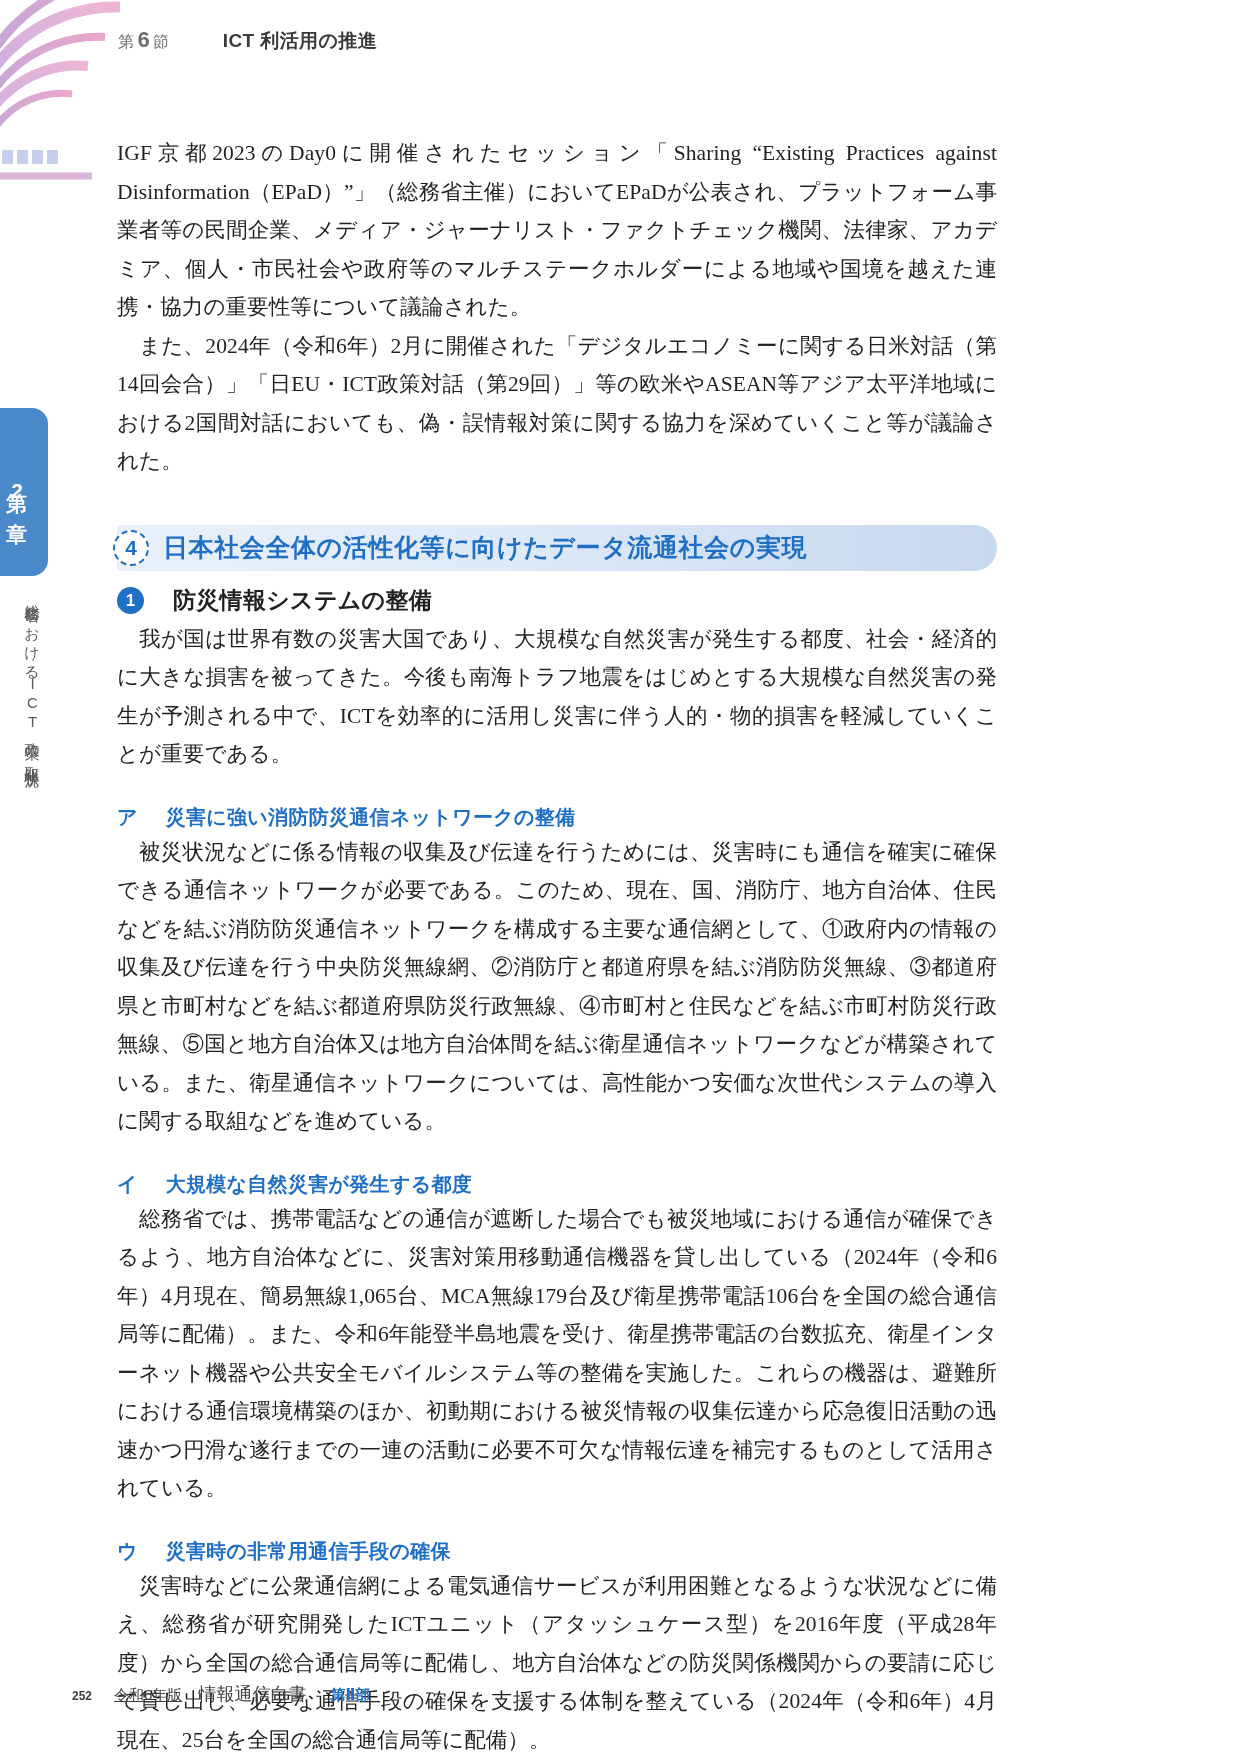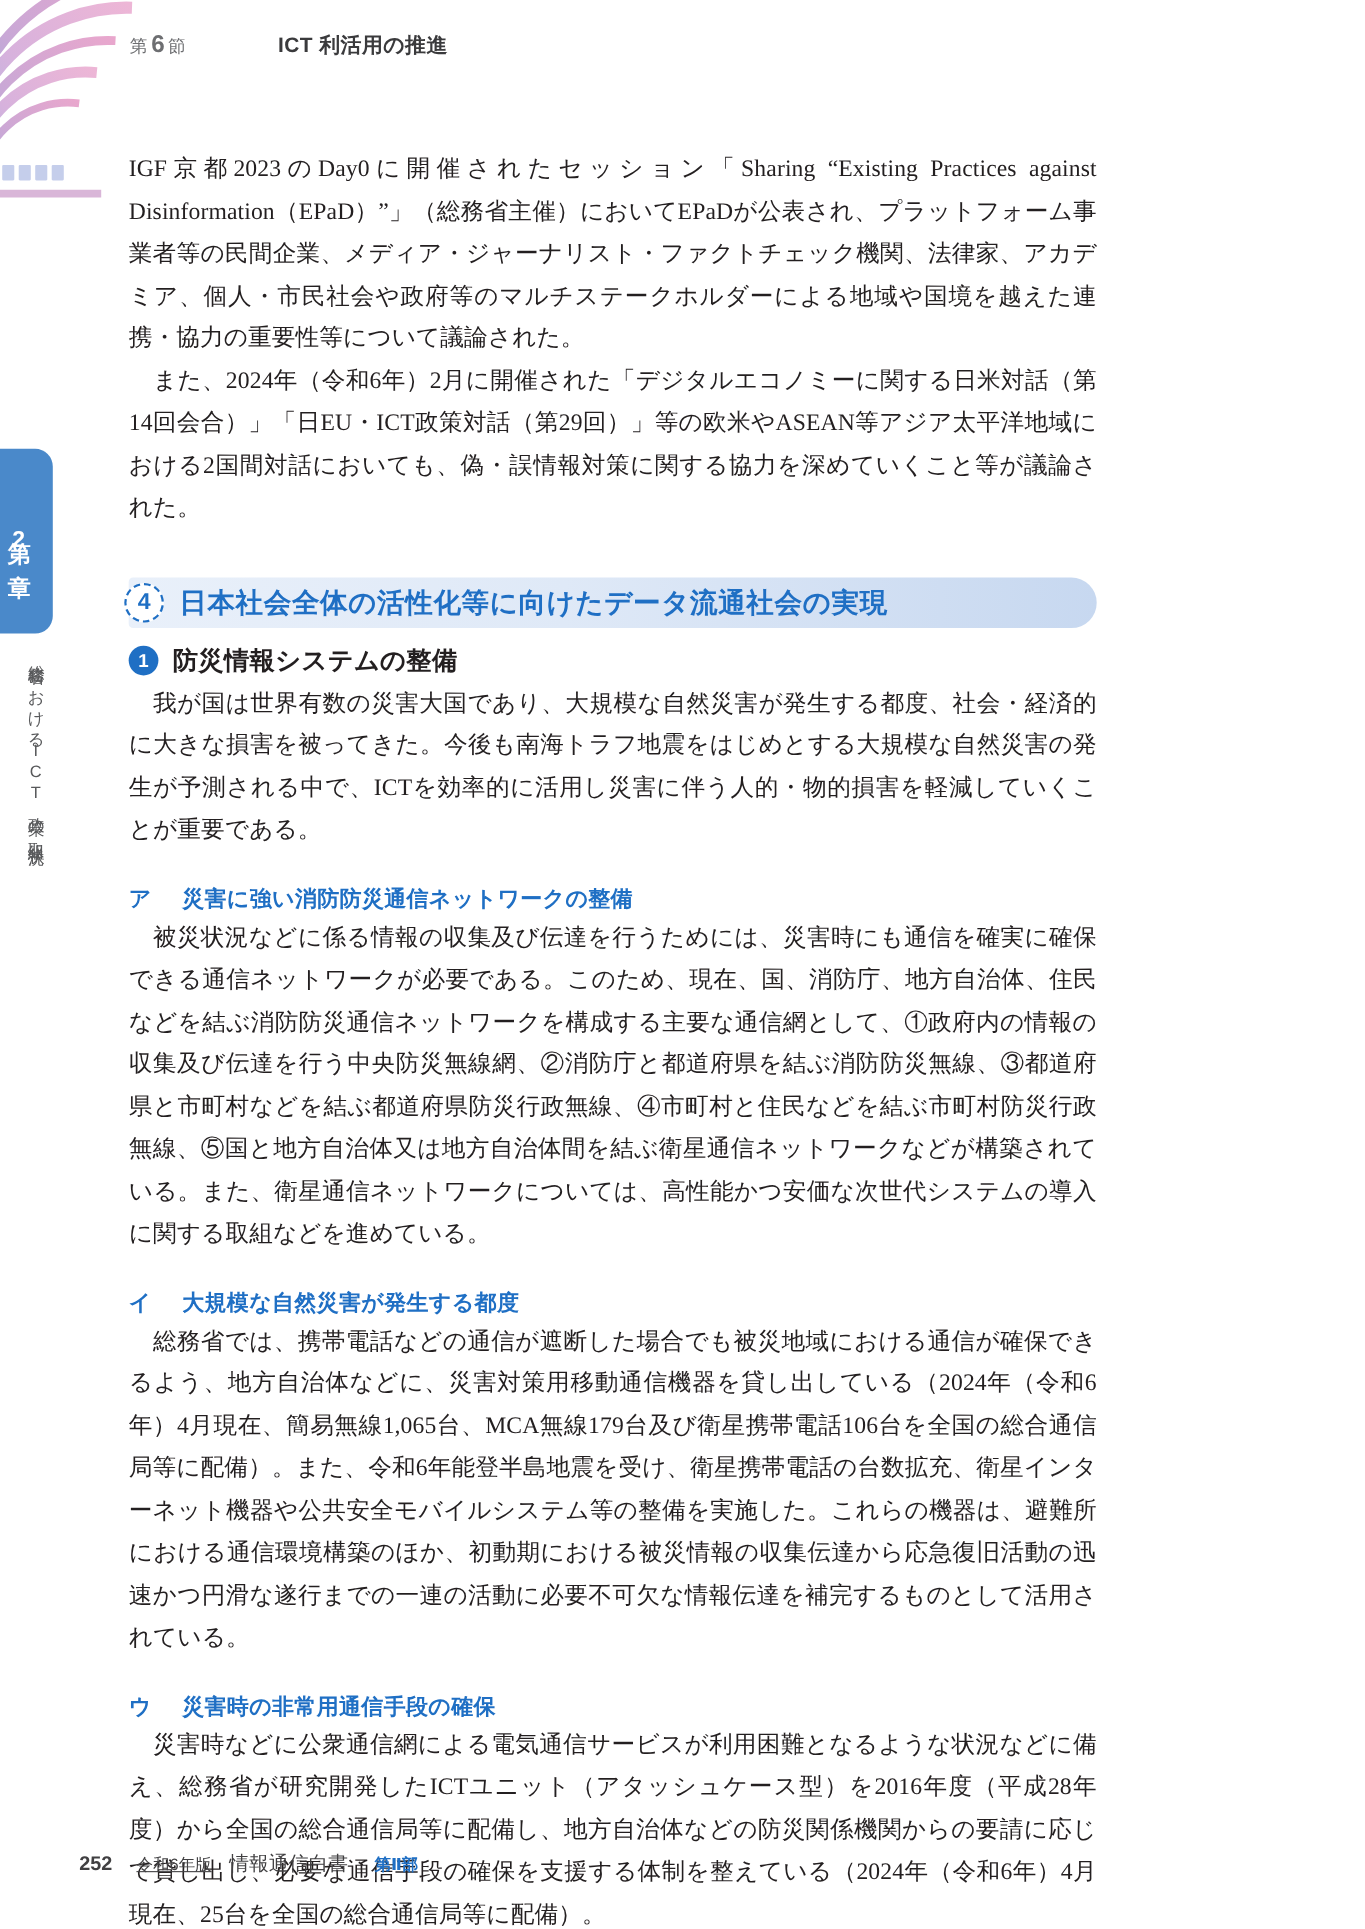--- a/index.html
+++ b/index.html
@@ -46,21 +46,21 @@
     line-height: 1;
   }
   #runhead .sec-setsu {
     font-size: 16px;
     color: #6d6e71;
   }
   #runhead .sec-title {
     font-size: 19px;
     color: #3a3a3c;
     font-weight: 700;
-    margin-left: 84px;
+    margin-left: 54px;
     letter-spacing: 0.4px;
   }
 
   
   #chaptab {
     position: absolute;
     left: -14px; top: 408px;
     width: 62px; height: 168px;
     background: #4a89ca;
     border-radius: 0 16px 16px 0;
@@ -162,21 +162,21 @@
     font-family: "Liberation Sans", "DejaVu Sans", sans-serif;
     font-weight: 700;
     font-size: 17px;
     display: flex;
     align-items: center;
     justify-content: center;
     line-height: 1;
     flex: none;
   }
   .subhead .txt {
-    margin-left: 13px;
+    margin-left: 29px;
     font-family: "Liberation Sans", "DejaVu Sans", sans-serif;
     font-weight: 700;
     font-size: 23px;
     color: #231f20;
     letter-spacing: 0.3px;
   }
 
   
   .kanahead {
     margin-top: 30px;
@@ -191,21 +191,21 @@
 
   
   #footer {
     position: absolute;
     left: 72px; bottom: 48px;
     display: flex;
     align-items: baseline;
     font-family: "Liberation Sans", "DejaVu Sans", sans-serif;
   }
   #footer .pg {
-    font-size: 18px;
+    font-size: 12px;
     font-weight: 700;
     color: #414042;
     margin-right: 22px;
   }
   #footer .ft1 {
     font-size: 15px;
     color: #414042;
     margin-right: 16px;
     text-decoration: underline;
   }

